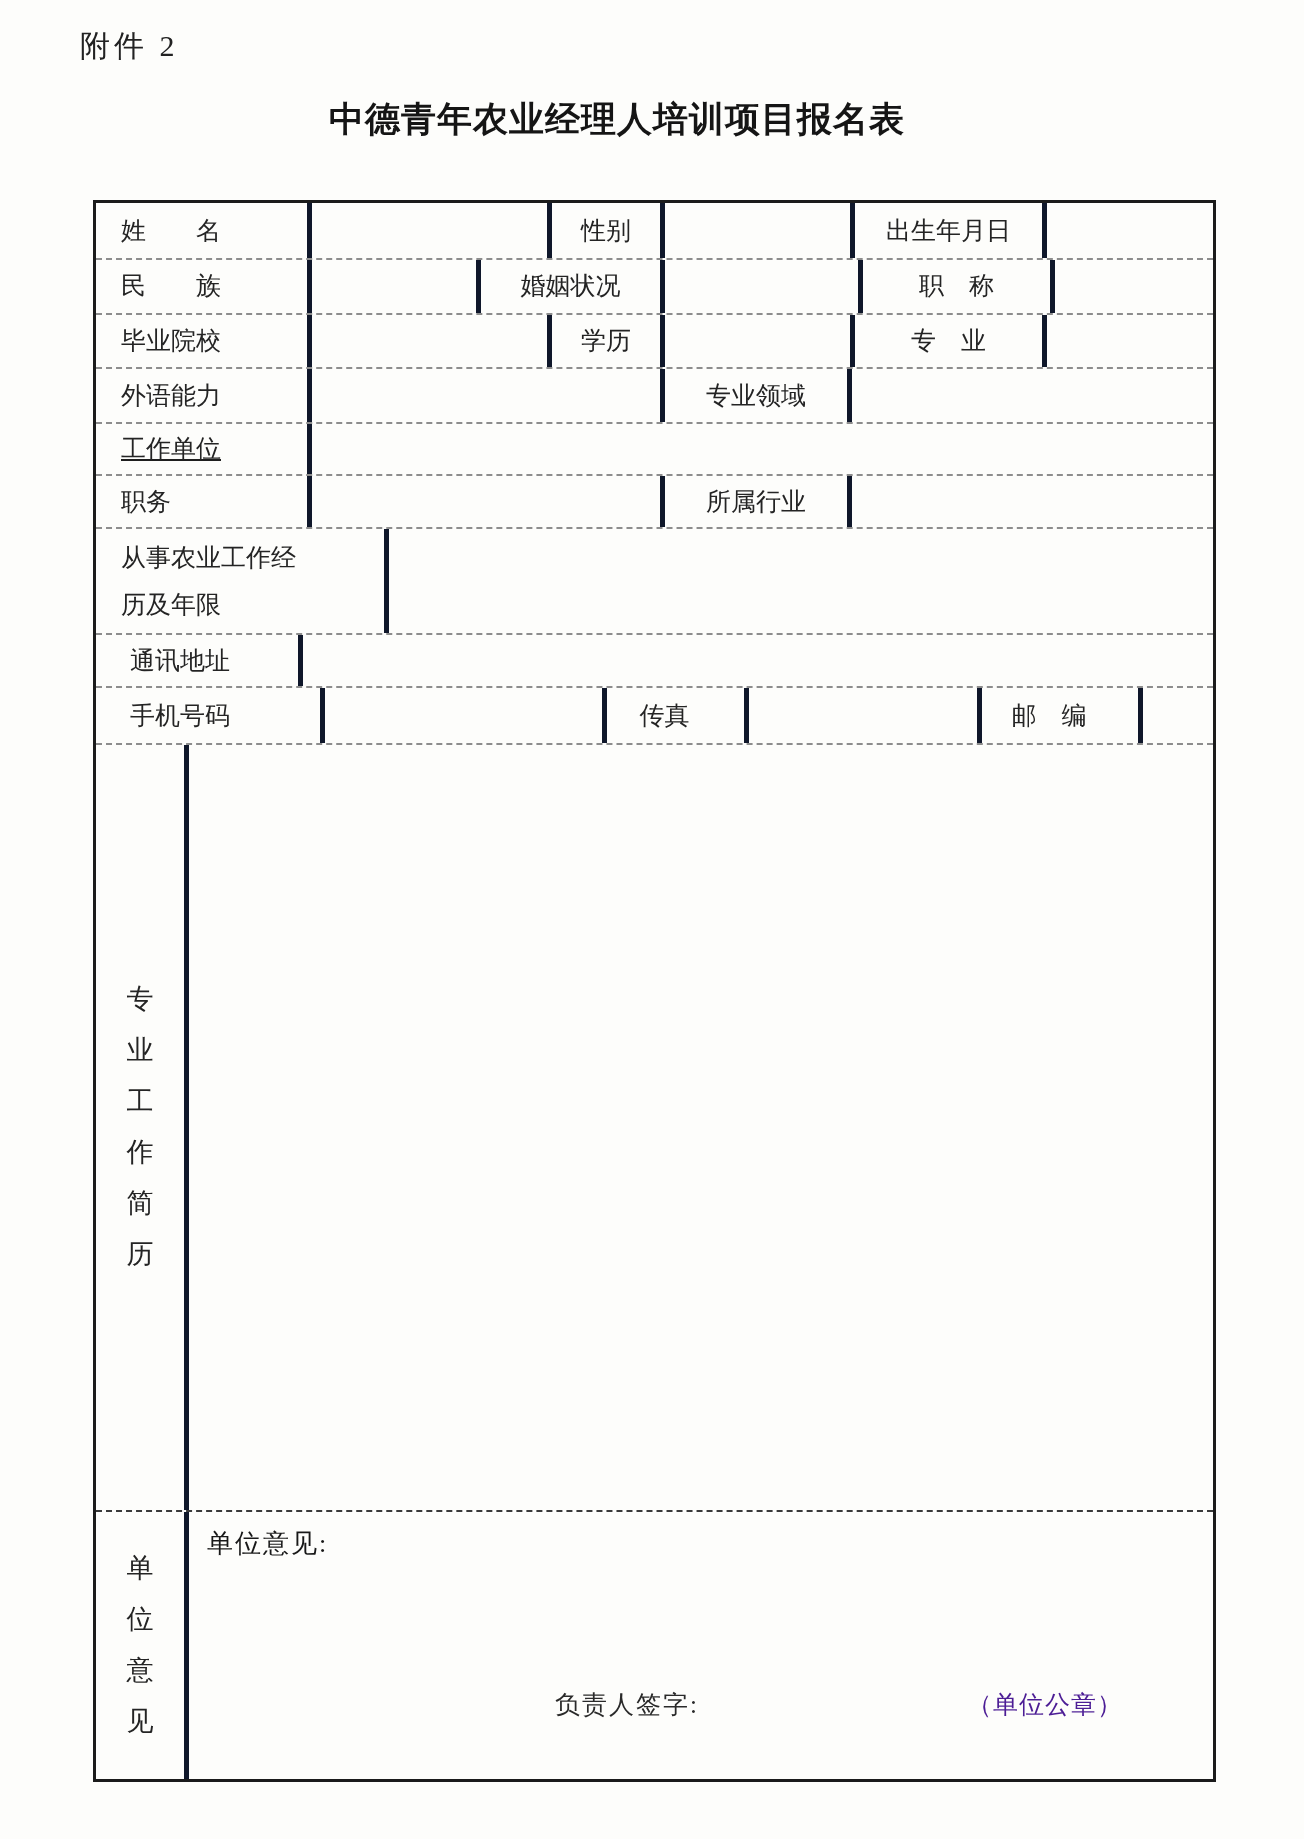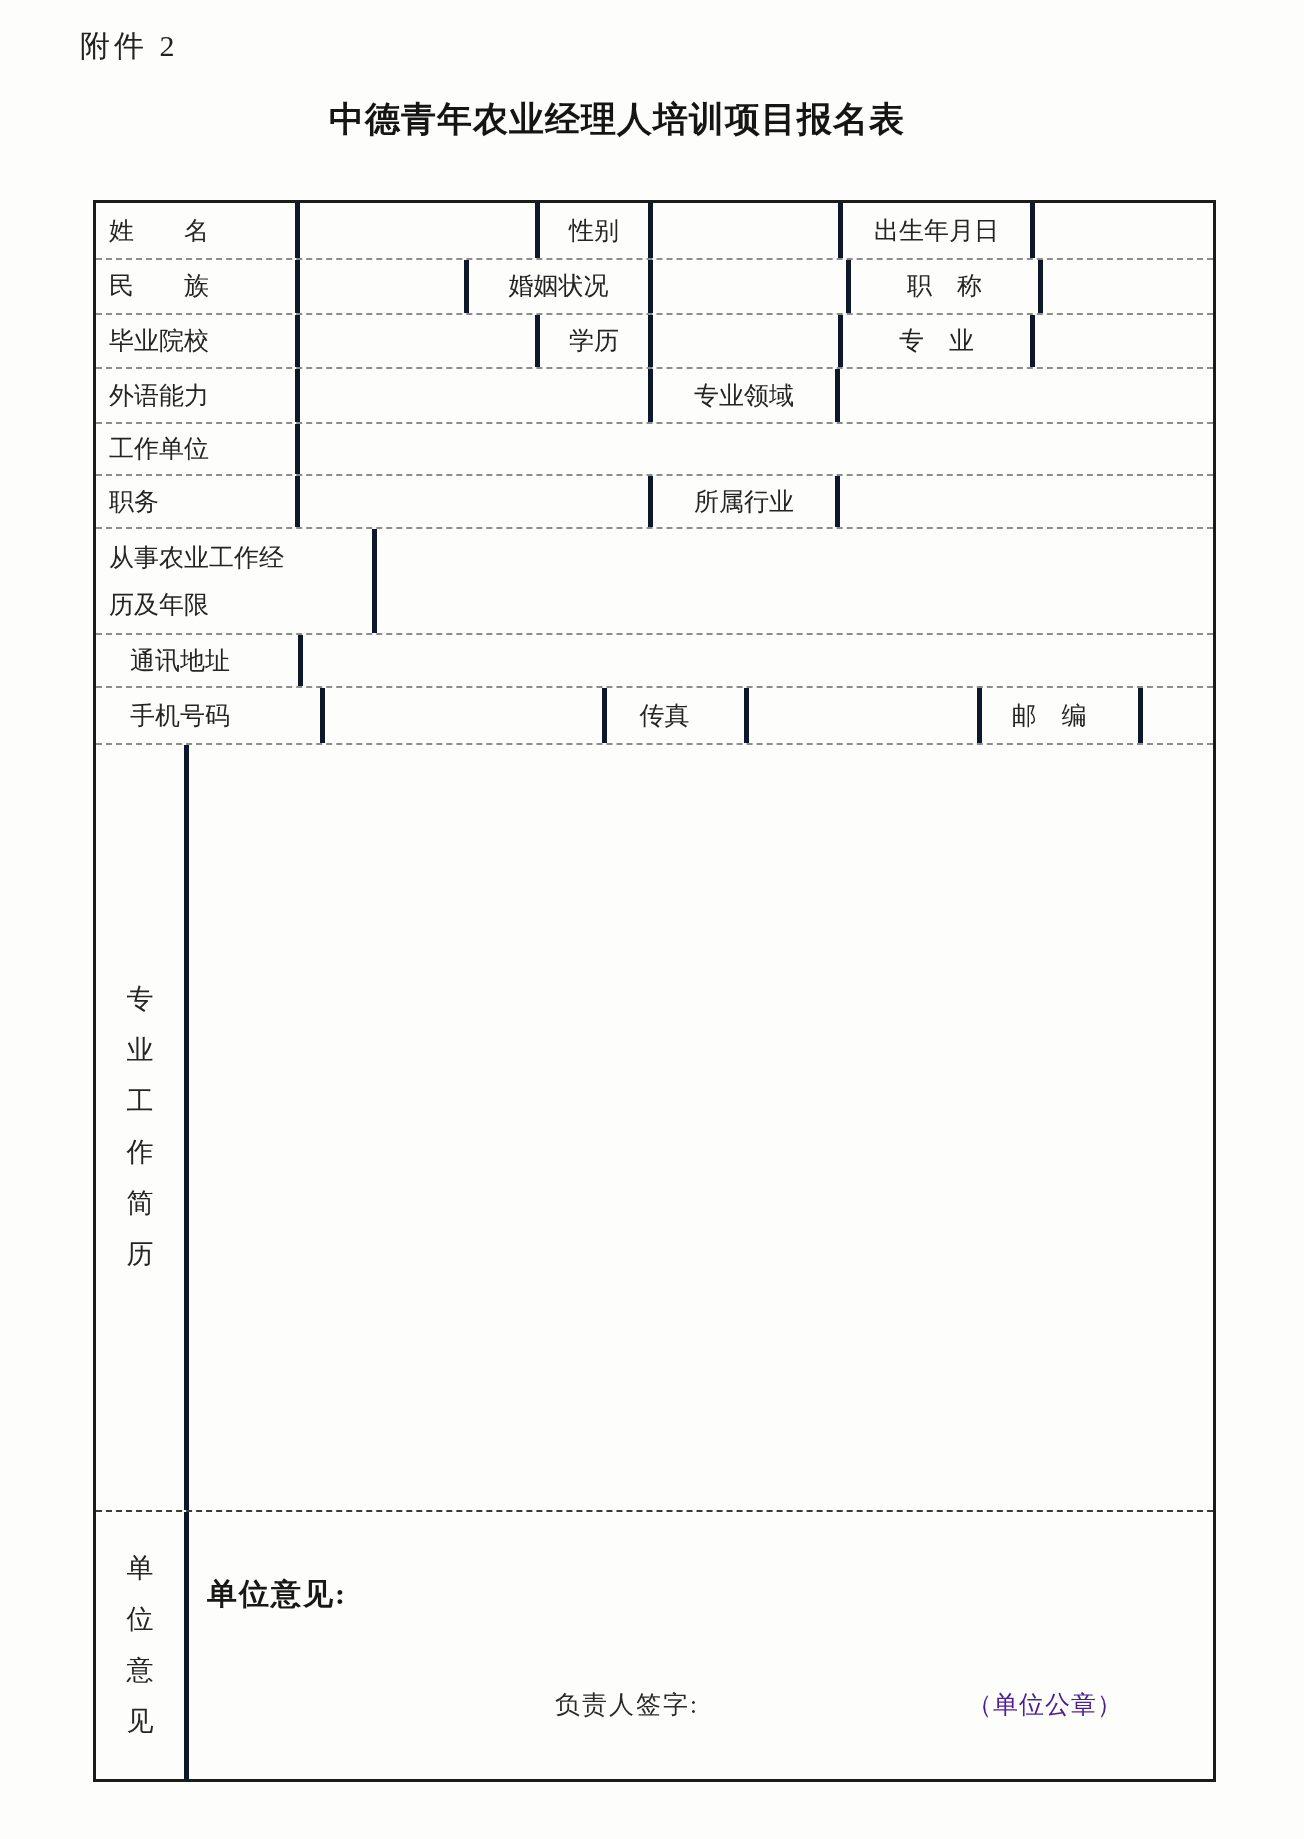--- a/index.html
+++ b/index.html
@@ -30,33 +30,33 @@
   .row { display:flex; width:100%; }
   .row + .row { border-top:2px dashed #8d8d8d; }
   .row.dark-top { border-top:2px dashed #3a3a3a; }
   .cell { height:100%; position:relative; }
   .cell + .cell { border-left:5px solid #0f172a; }
   .lab {
     display:flex; align-items:center;
     font-size:25px; color:#242424;
     white-space:pre-line; line-height:1.9;
   }
-  .pad { padding-left:13px; }
+  .pad { padding-left:13px;margin-left:12px; }
   .pad2 { padding-left:34px; }
   .ctr { justify-content:center; text-align:center; }
   .fill { flex:1 1 auto; }
   .vlab {
     display:flex; align-items:center; justify-content:center;
     font-size:27px; color:#242424;
     white-space:pre-line; text-align:center; line-height:51px;
   }
   .sec-content { position:relative; }
   .opinion-heading {
     position:absolute; left:18px; top:14px;
-    font-size:30px; font-weight:bold; letter-spacing:2px; color:#181818;margin-top:48px;
+    font-size:26px; font-weight:normal; letter-spacing:2px; color:#181818;
   }
   .sign-label {
     position:absolute; left:366px; top:176px;
     font-size:25px; letter-spacing:2px; color:#2a2a2a;
   }
   .seal-label {
     position:absolute; left:778px; top:176px;
     font-size:25px; letter-spacing:1px; color:#4c1d95;
   }
 </style>
@@ -97,21 +97,21 @@
       <div class="cell fill"></div>
     </div>
 
     <div class="row" style="height:55px;justify-content:space-between;">
       <div class="cell lab pad" style="width:199px;">外语能力</div>
       <div class="cell" style="width:353px;"></div>
       <div class="cell lab ctr" style="width:187px;">专业领域</div>
       <div class="cell fill"></div>
     </div>
 
-    <div class="row" style="height:52px;">
+    <div class="row" style="height:52px;text-decoration:underline;">
       <div class="cell lab pad" style="width:199px;">工作单位</div>
       <div class="cell fill"></div>
     </div>
 
     <div class="row" style="height:53px;">
       <div class="cell lab pad" style="width:199px;">职务</div>
       <div class="cell" style="width:353px;"></div>
       <div class="cell lab ctr" style="width:187px;">所属行业</div>
       <div class="cell fill"></div>
     </div>

